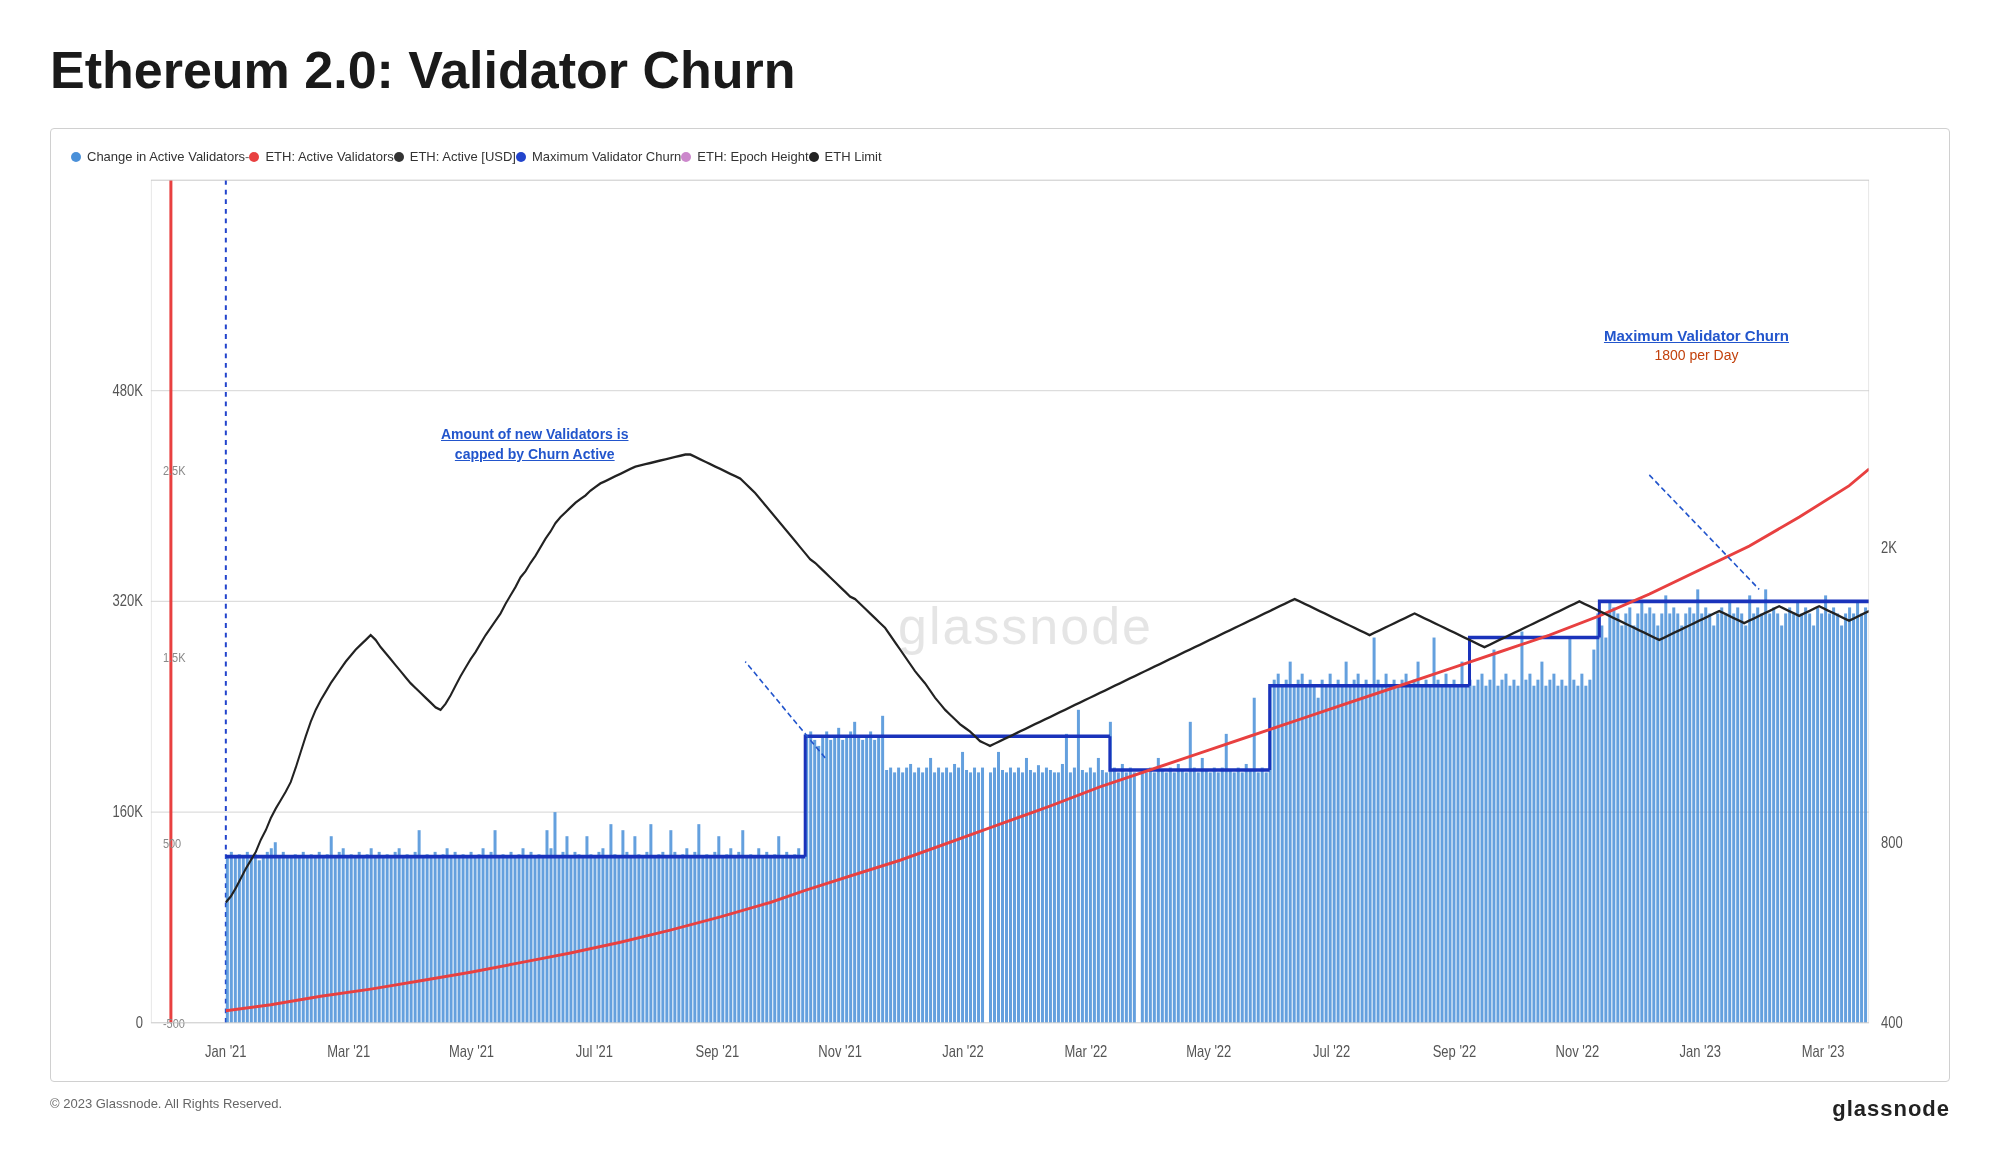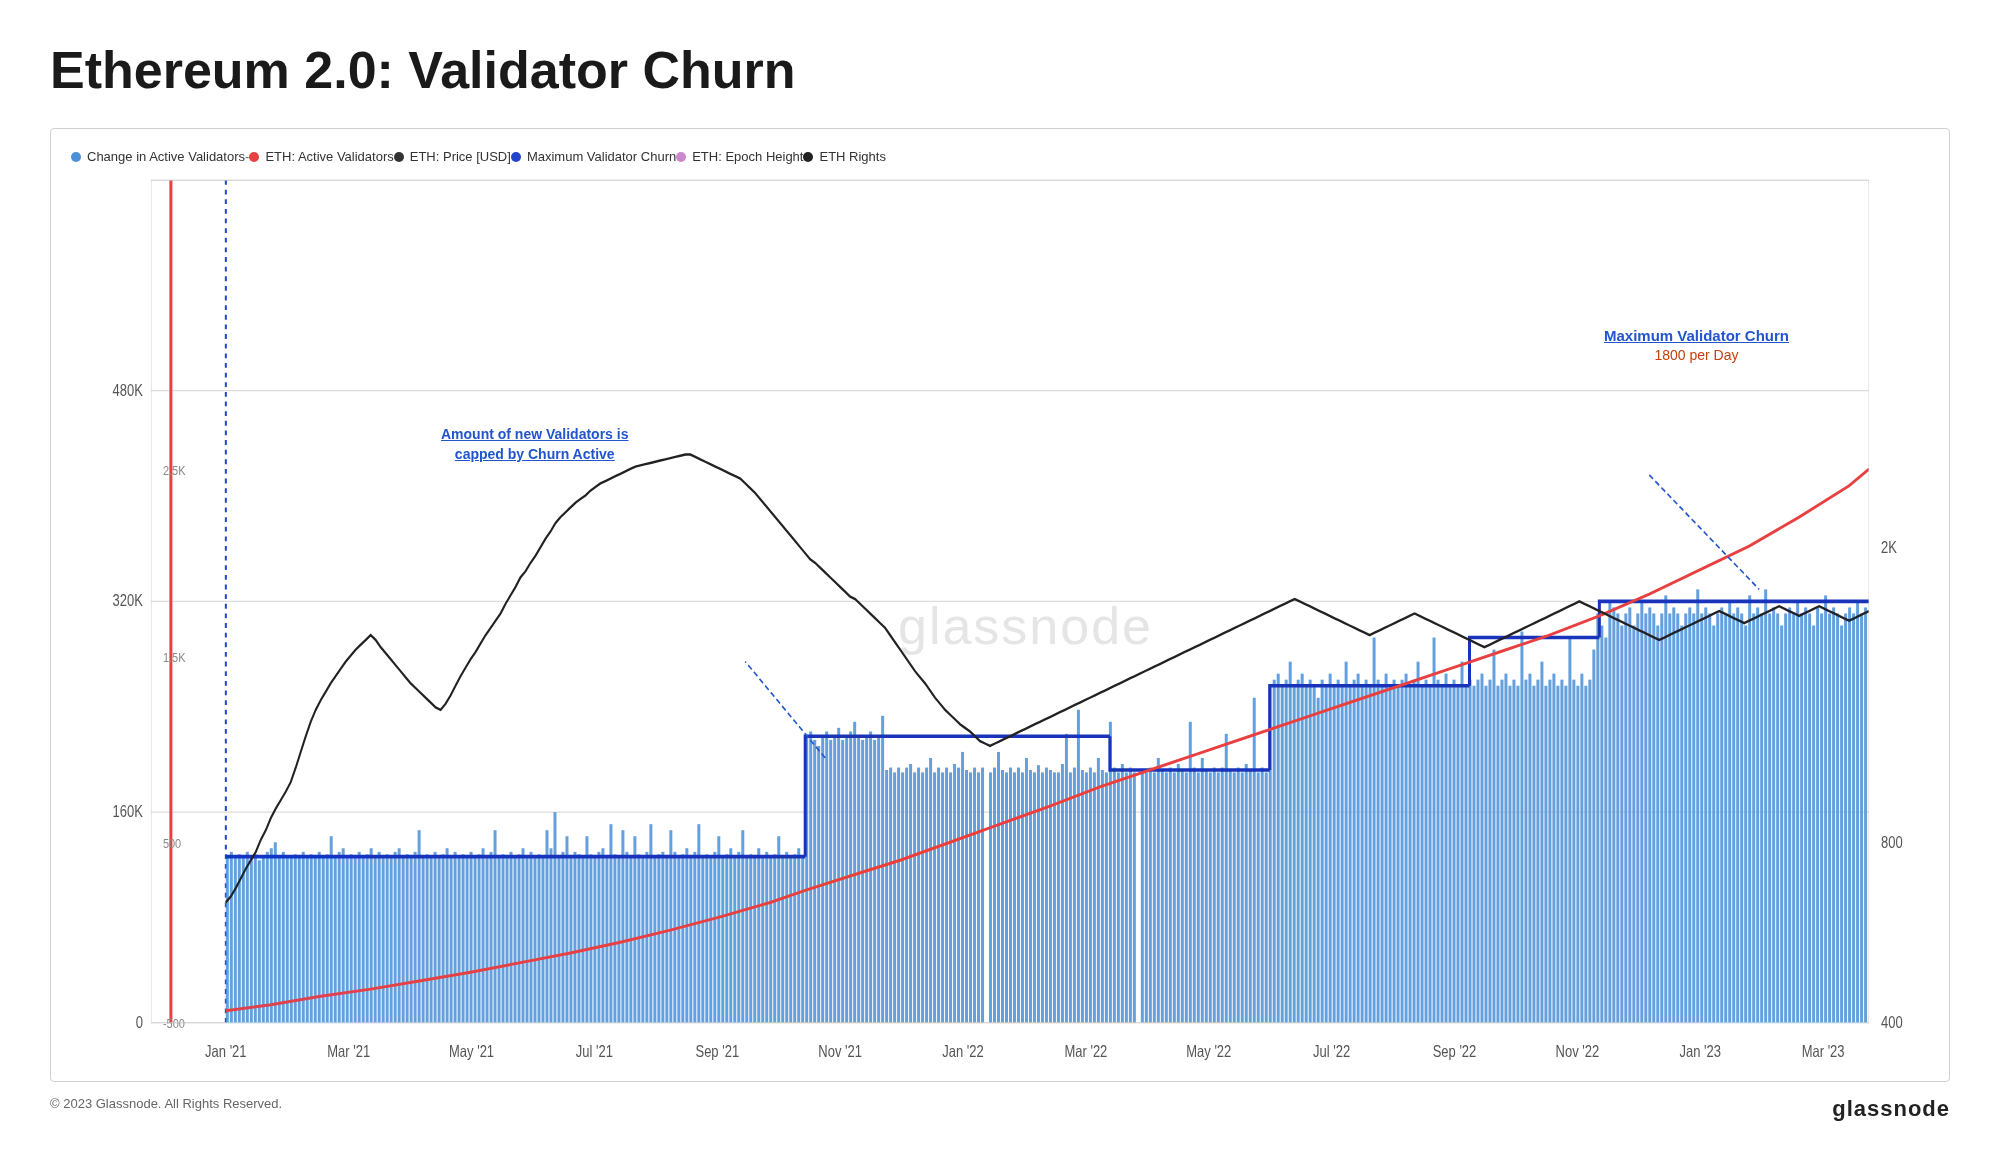--- a/index.html
+++ b/index.html
@@ -135,33 +135,33 @@
         <div class="legend-dot" style="background:#4a90d9;"></div>
         <span>Change in Active Validators</span>
       </div>
       <span style="color:#666;">-</span>
       <div class="legend-item">
         <div class="legend-dot" style="background:#e84040;"></div>
         <span>ETH: Active Validators</span>
       </div>
       <div class="legend-item">
         <div class="legend-dot" style="background:#333;"></div>
-        <span>ETH: Price [USD]</span>
+        <span>ETH: Active [USD]</span>
       </div>
       <div class="legend-item">
         <div class="legend-dot" style="background:#2244cc;"></div>
         <span>Maximum Validator Churn</span>
       </div>
       <div class="legend-item">
         <div class="legend-dot" style="background:#cc88cc;"></div>
         <span>ETH: Epoch Height</span>
       </div>
       <div class="legend-item">
         <div class="legend-dot" style="background:#222;"></div>
-        <span>ETH Rights</span>
+        <span>ETH Limit</span>
       </div>
     </div>
 
     <div class="chart-area">
       <div class="watermark">glassnode</div>
 
       
       <div class="annotation-box churn-annotation">
         <span>Amount of new Validators is</span><br>
         <span>capped by Churn Active</span>

